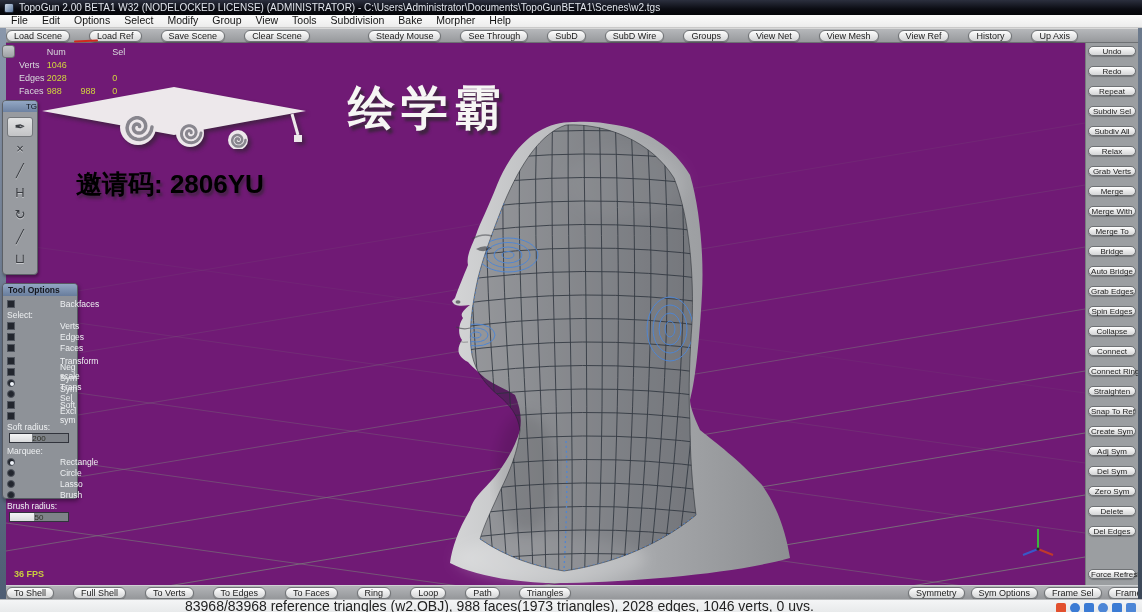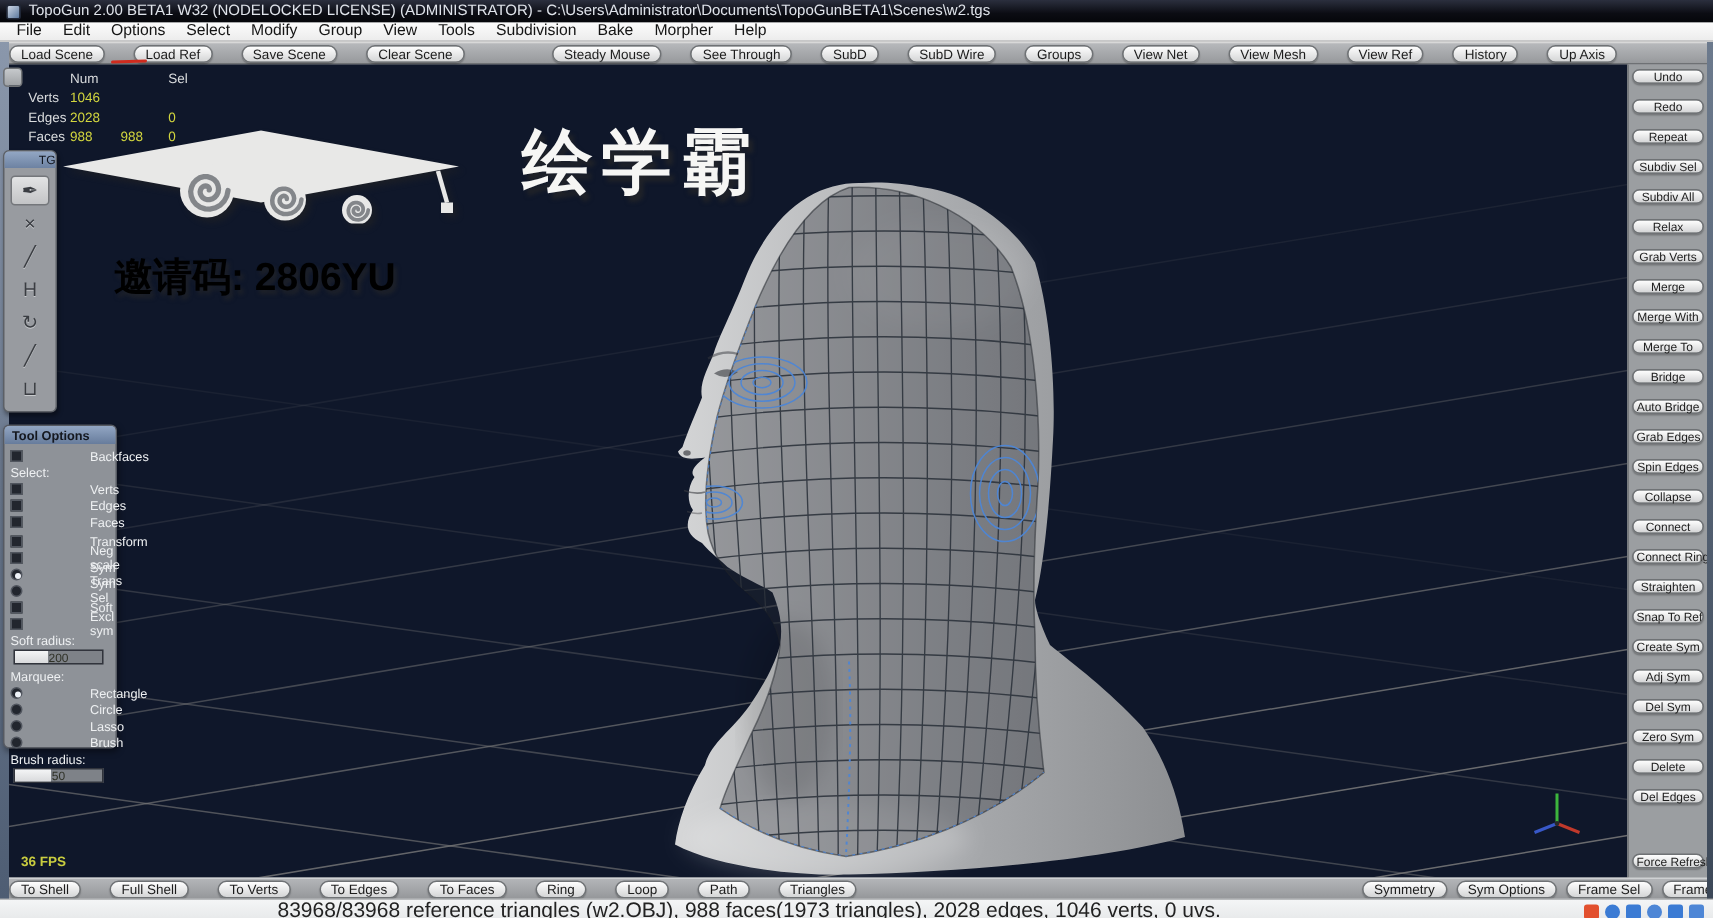--- a/index.html
+++ b/index.html
@@ -42,21 +42,21 @@
 
   
   .statusbar{position:absolute;left:0;top:599px;width:1142px;height:13px;
     background:linear-gradient(#f4f5f6,#e8eaeb);border-top:1px solid #b9bbbd;
     font-size:14px;color:#222;line-height:13px;padding-left:185px;overflow:hidden;}
   .status-icons{position:absolute;right:6px;top:3px;display:flex;gap:4px;align-items:center;}
   .sic{width:10px;height:10px;border-radius:2px;}
 
   
   .main{position:absolute;left:0;top:43px;width:1142px;height:542px;}
-  .viewport{position:absolute;left:6px;top:0;width:1079px;height:542px;background:#0f172a;overflow:hidden;}
+  .viewport{position:absolute;left:6px;top:0;width:1079px;height:542px;background:#701a75;overflow:hidden;}
   .edge-strip-left{position:absolute;left:0;top:28px;width:6px;height:571px;z-index:1;
     background:linear-gradient(180deg,#8a97ab,#4e5d73);}
   .edge-strip-right{position:absolute;right:0;top:28px;width:4px;height:571px;z-index:1;
     background:linear-gradient(180deg,#6c7a8d,#3c4858);}
 
   
   .right-panel{position:absolute;left:1085px;top:0;width:53px;height:542px;
     background:#9b9ea1;border-left:1px solid #777a7d;padding-top:3px;}
   .rp-group{margin-bottom:8px;}
   .btn.rp{width:48px;margin:0 auto 10px;height:10px;line-height:9px;font-size:8px;

